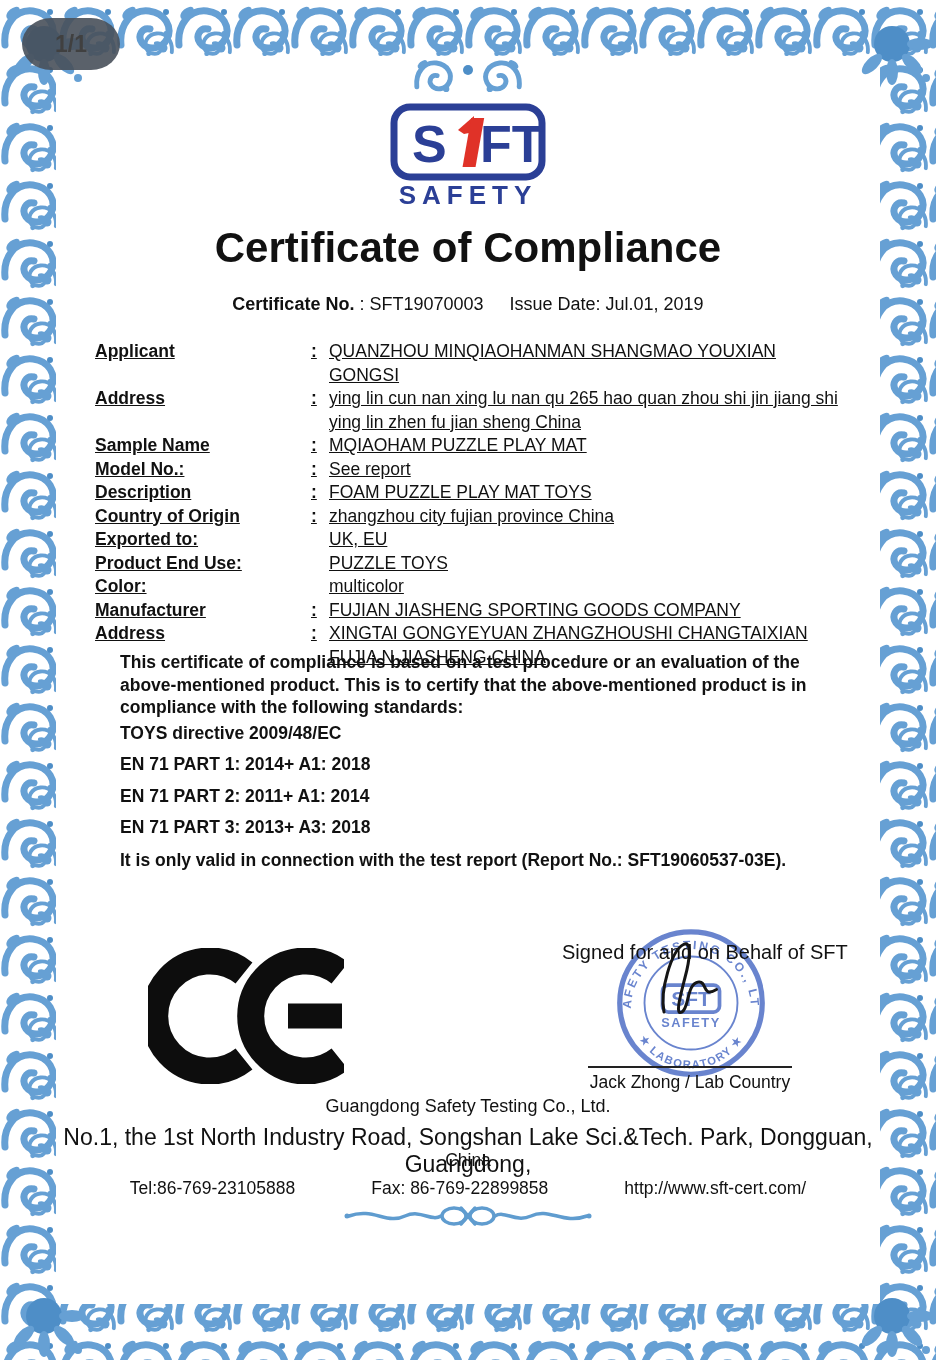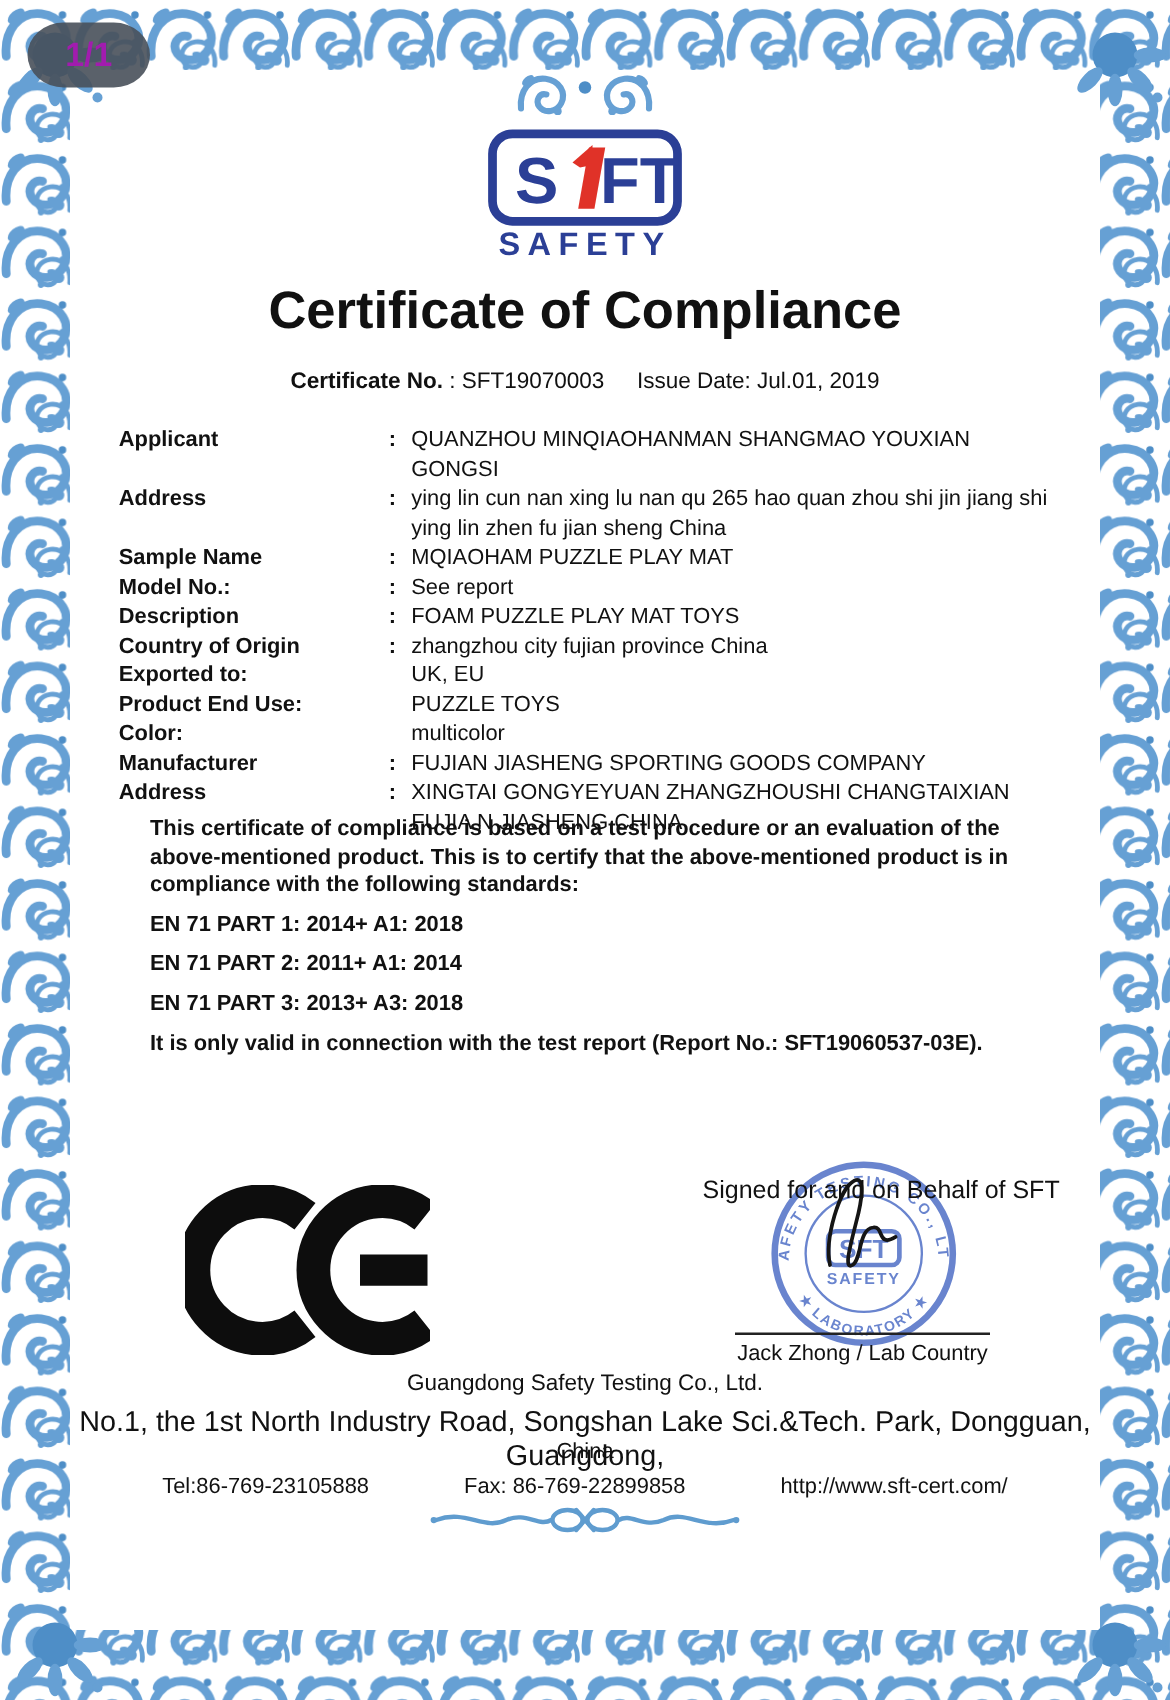--- a/index.html
+++ b/index.html
@@ -2,31 +2,31 @@
 <html><head>
 <meta charset="utf-8">
 <style>
   html,body{margin:0;padding:0;background:#ffffff;}
   .page{position:relative;width:936px;height:1360px;background:#fff;overflow:hidden;
         font-family:"Liberation Sans",sans-serif;color:#111;}
   .abs{position:absolute;}
   
   .badge{left:22px;top:18px;width:98px;height:52px;border-radius:38px/34px;
          background:rgba(72,80,90,.9);display:flex;align-items:center;justify-content:center;
-         color:#a21caf;font-size:27px;font-weight:bold;z-index:6;}
+         color:#404040;font-size:23px;font-weight:bold;z-index:6;}
   
   .logo-wrap{left:0;right:0;top:102px;display:flex;flex-direction:column;align-items:center;z-index:2;}
   .logo-sub{color:#2b3f96;font-weight:bold;font-size:26px;letter-spacing:6px;margin-top:-4px;}
   
   .title{left:0;right:0;top:224px;text-align:center;font-size:42px;font-weight:bold;margin:0;z-index:2;}
   .certline{left:0;right:0;top:294px;display:flex;justify-content:center;gap:26px;font-size:18px;z-index:2;}
   .certline .lbl{font-weight:bold;}
   
   .fields{left:95px;top:340px;width:752px;font-size:17.5px;line-height:23.5px;z-index:2;}
-  .frow{display:grid;grid-template-columns:216px 18px 1fr;}
+  .frow{display:grid;grid-template-columns:216px 18px 1fr;text-decoration:underline;}
   .flabel,.fsep{font-weight:bold;}
   
   .statement{left:120px;top:651px;width:702px;font-weight:bold;font-size:17.5px;line-height:22.5px;z-index:2;}
   .statement .directive{margin-top:3px;}
   .statement .std{margin-top:9px;}
   .statement .validity{margin-top:10px;}
   
   .ce{left:148px;top:948px;z-index:2;}
   .signedfor{left:562px;top:941px;font-size:20px;z-index:4;}
   .stamp{left:616px;top:928px;z-index:3;}
@@ -168,20 +168,21 @@
     </div>
     <div class="frow">
       <div class="flabel">Address</div>
       <div class="fsep">:</div>
       <div class="fvalue">XINGTAI GONGYEYUAN ZHANGZHOUSHI CHANGTAIXIAN FUJIA N JIASHENG CHINA</div>
     </div>
   </div>
 
   <div class="abs statement">
     <div>This certificate of compliance is based on a test procedure or an evaluation of the above-mentioned product. This is to certify that the above-mentioned product is in compliance with the following standards:</div>
+    <div class="directive">TOYS directive 2009/48/EC</div>
     <div class="std">EN 71 PART 1: 2014+ A1: 2018</div>
     <div class="std">EN 71 PART 2: 2011+ A1: 2014</div>
     <div class="std">EN 71 PART 3: 2013+ A3: 2018</div>
     <div class="validity">It is only valid in connection with the test report (Report No.: SFT19060537-03E).</div>
   </div>
 
   <svg class="abs ce" width="196" height="136" viewBox="0 0 196 136" aria-hidden="true">
     <path d="M96,25 A55,55 0 1 0 96,111" fill="none" stroke="#0d0d0d" stroke-width="27"></path>
     <path d="M192,25 A55,55 0 1 0 192,111" fill="none" stroke="#0d0d0d" stroke-width="27"></path>
     <line x1="140" y1="68" x2="194" y2="68" stroke="#0d0d0d" stroke-width="25"></line>

